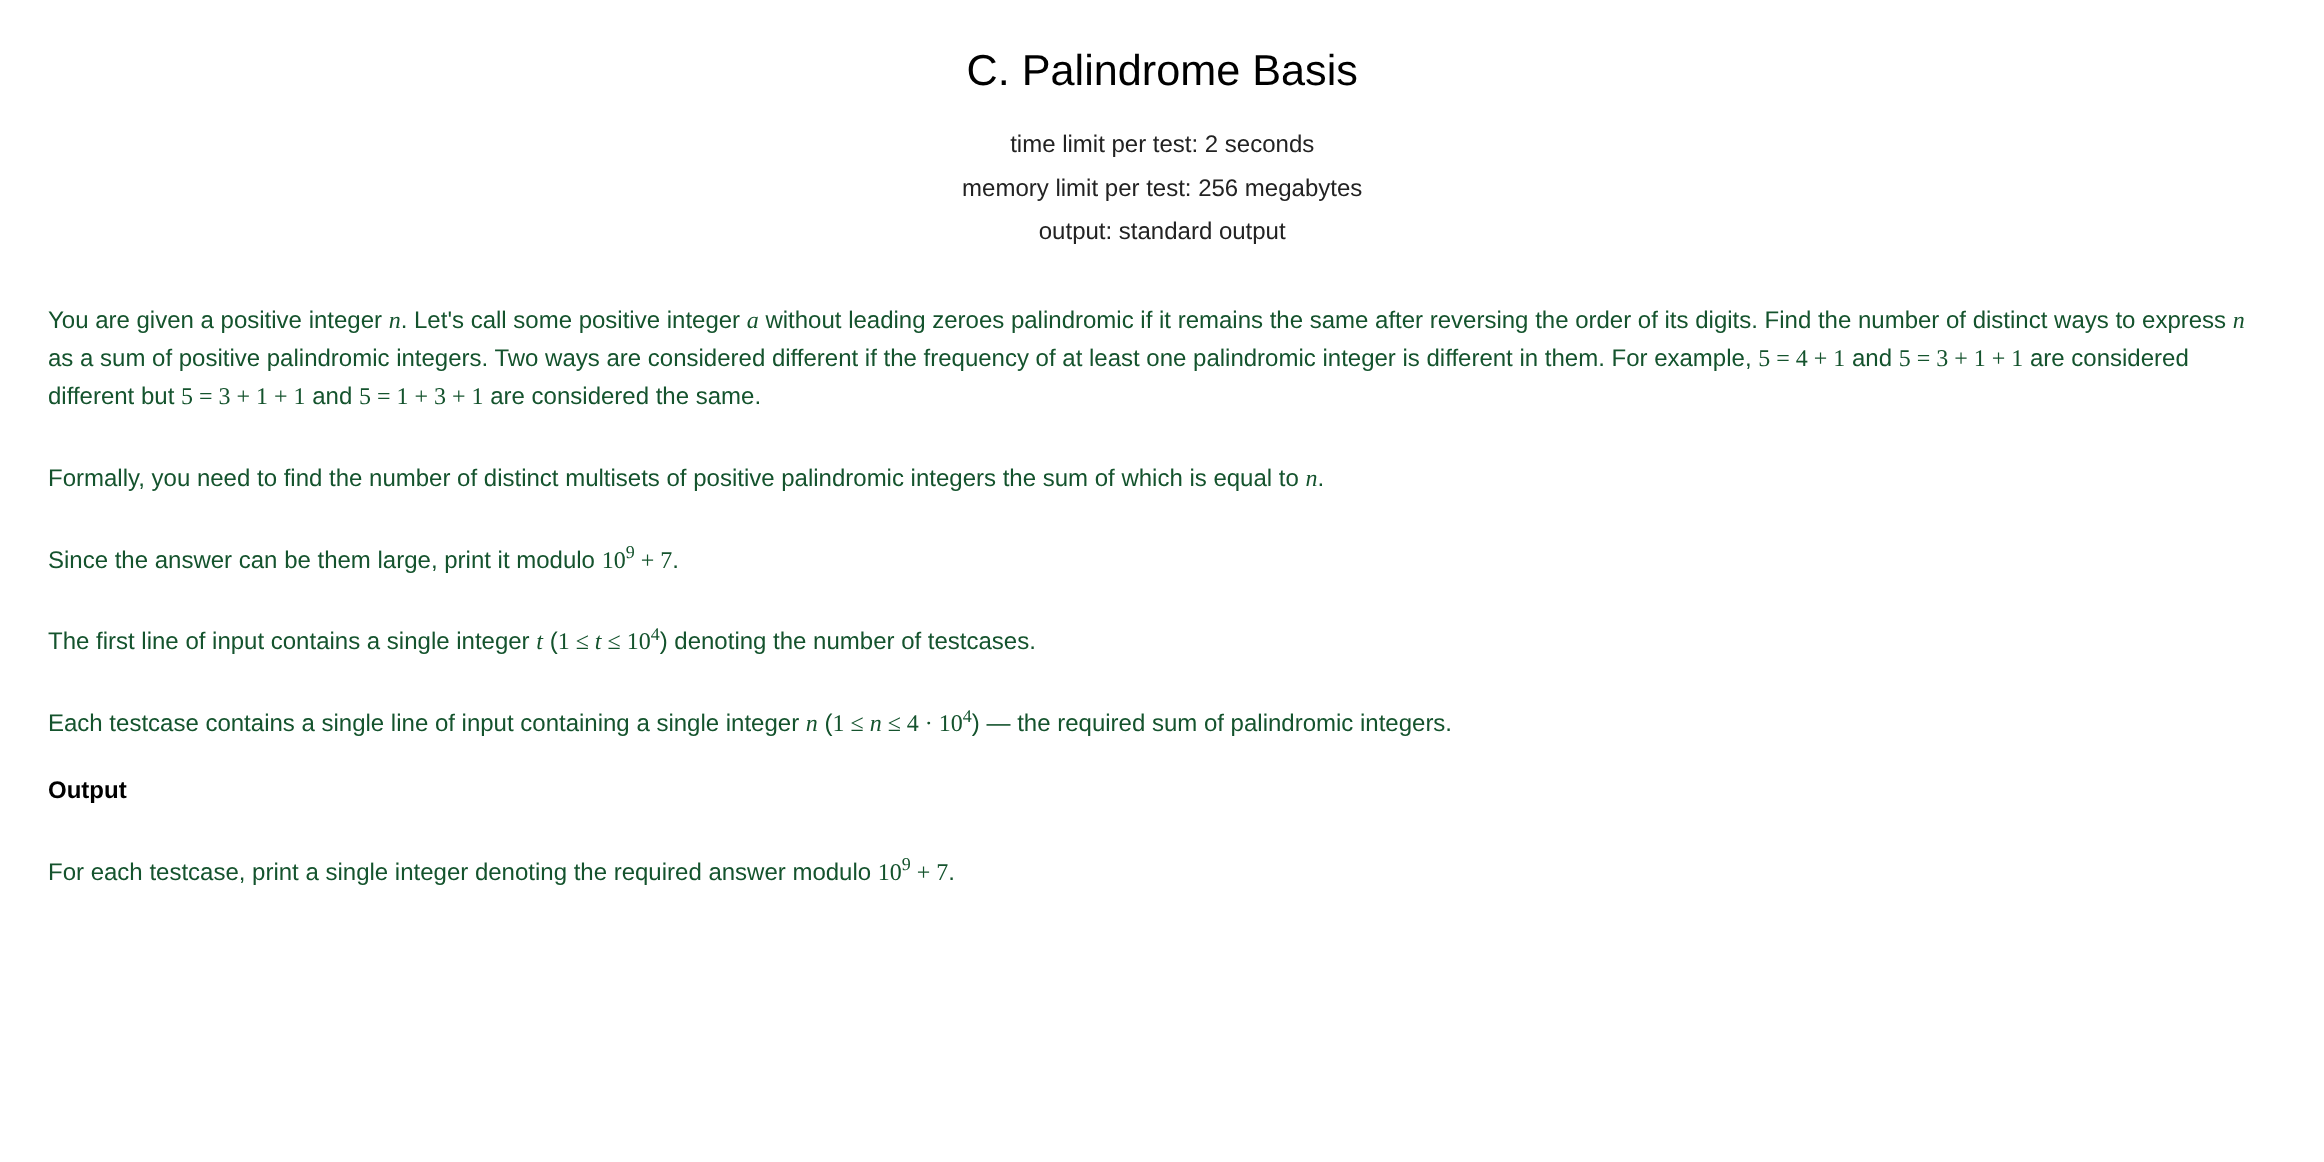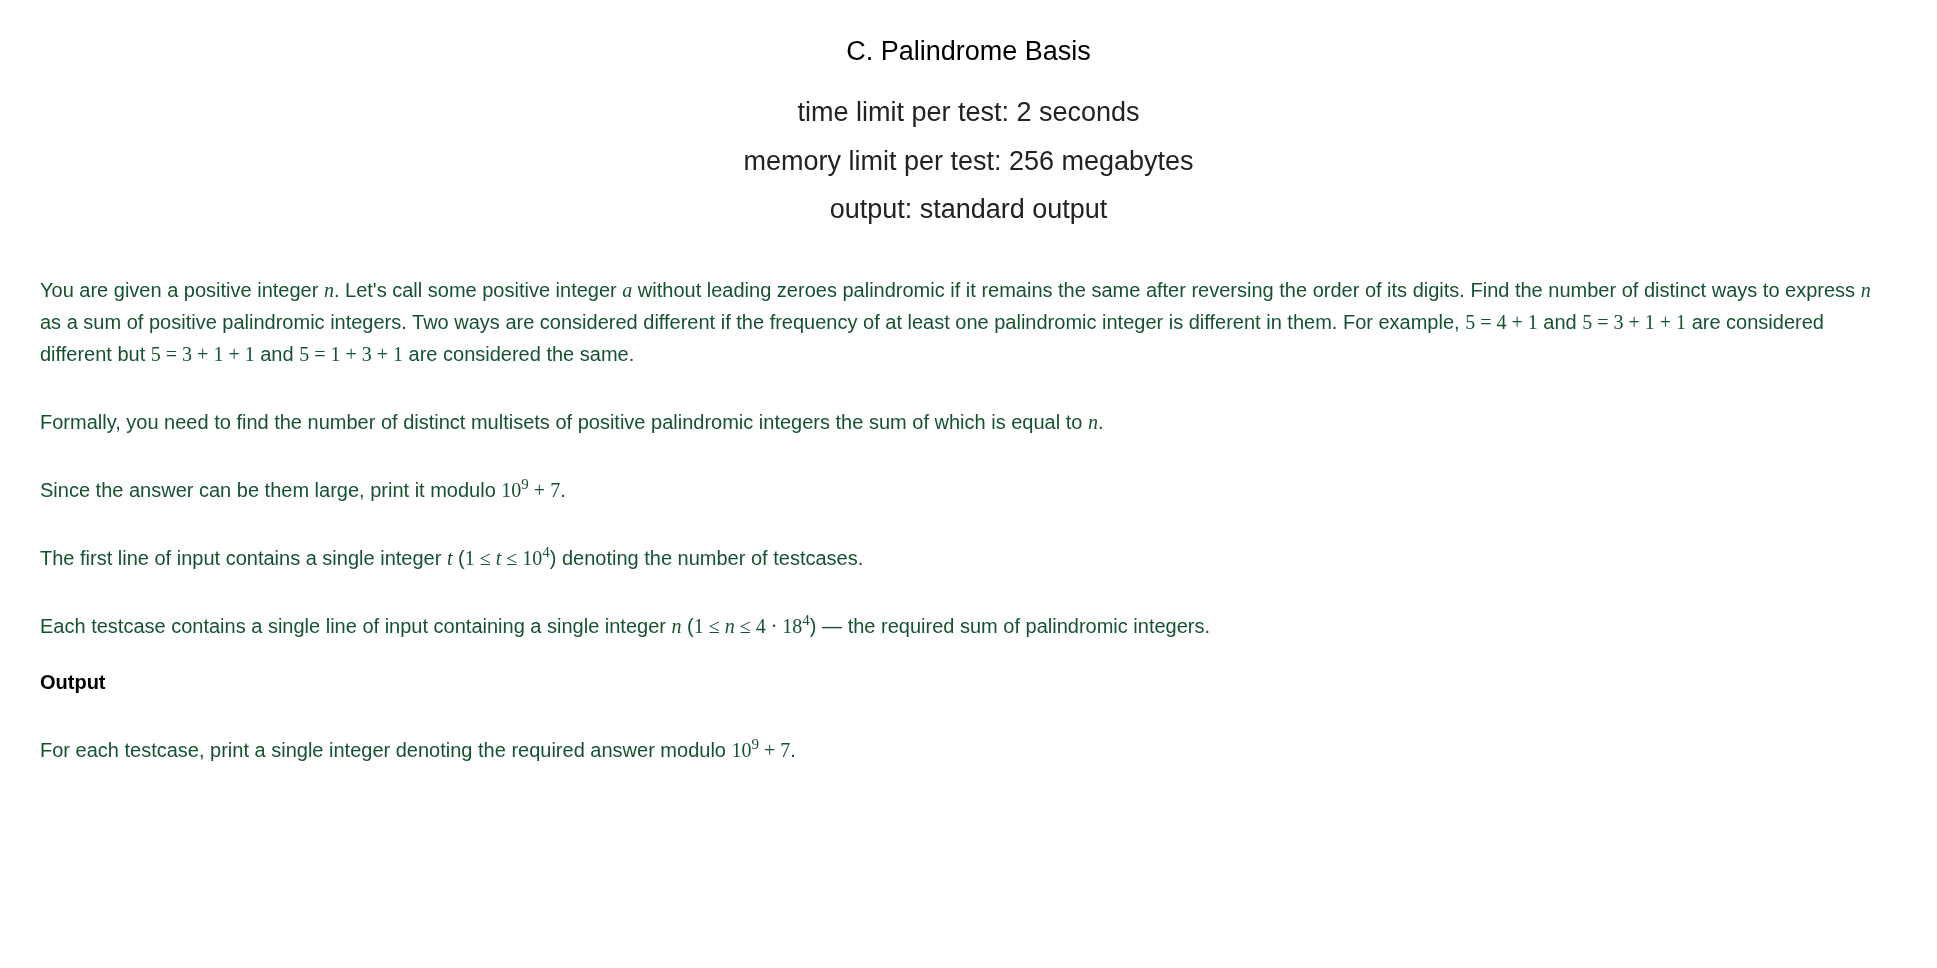--- a/index.html
+++ b/index.html
@@ -13,27 +13,27 @@
       color: #222;
       padding: 30px 40px;
       font-size: 20px;
       line-height: 1.6;
     }
     .header {
       text-align: center;
       margin-bottom: 40px;
     }
     .title {
-      font-size: 27px;
+      font-size: 36px;
       font-weight: normal;
       margin-bottom: 15px;
       color: #000;
     }
     .meta-line {
-      font-size: 27px;
+      font-size: 20px;
       line-height: 1.8;
       color: #222;
     }
     .content p {
       margin-bottom: 24px;
       color: #14532d;
       margin-top: 36px;
     }
     .section-title {
       font-weight: bold;
@@ -80,20 +80,20 @@
 
   <p>
     <span>Since the answer can be them large, print it modulo </span><span class="math-upright"><span>10</span><sup>9</sup><span> + 7</span></span><span>.</span>
   </p>
 
   <p>
     <span>The first line of input contains a single integer </span><span class="math">t</span><span> (</span><span class="math-upright"><span>1 ≤ </span><span class="math">t</span><span> ≤ 10</span><sup>4</sup></span><span>) denoting the number of testcases.</span>
   </p>
 
   <p>
-    <span>Each testcase contains a single line of input containing a single integer </span><span class="math">n</span><span> (</span><span class="math-upright"><span>1 ≤ </span><span class="math">n</span><span> ≤ 4 · 18</span><sup>4</sup></span><span>) — the required sum of palindromic integers.</span>
+    <span>Each testcase contains a single line of input containing a single integer </span><span class="math">n</span><span> (</span><span class="math-upright"><span>1 ≤ </span><span class="math">n</span><span> ≤ 4 · 10</span><sup>4</sup></span><span>) — the required sum of palindromic integers.</span>
   </p>
 
   <div class="section-title">Output</div>
   <p>
     <span>For each testcase, print a single integer denoting the required answer modulo </span><span class="math-upright"><span>10</span><sup>9</sup><span> + 7</span></span><span>.</span>
   </p>
 </div>
 
 </body></html>

